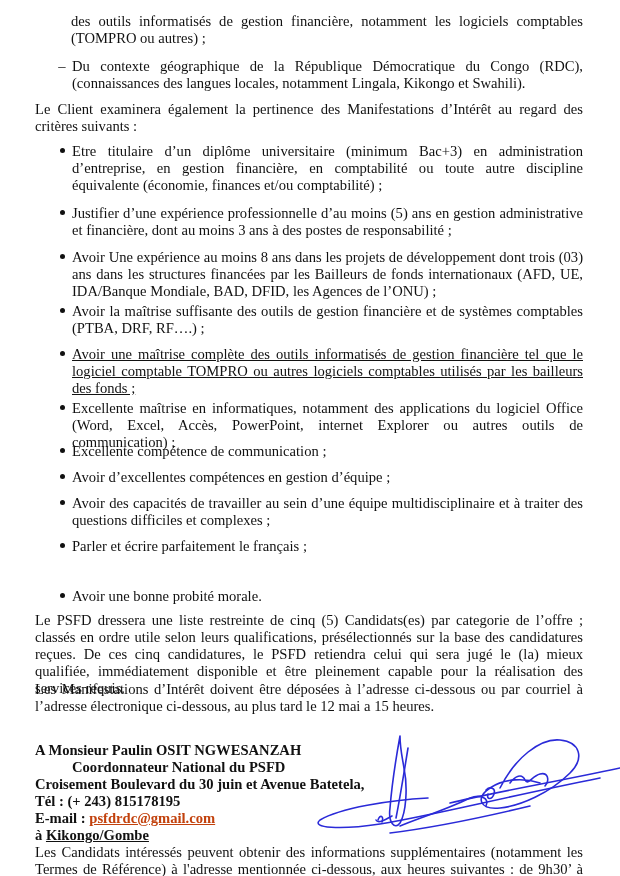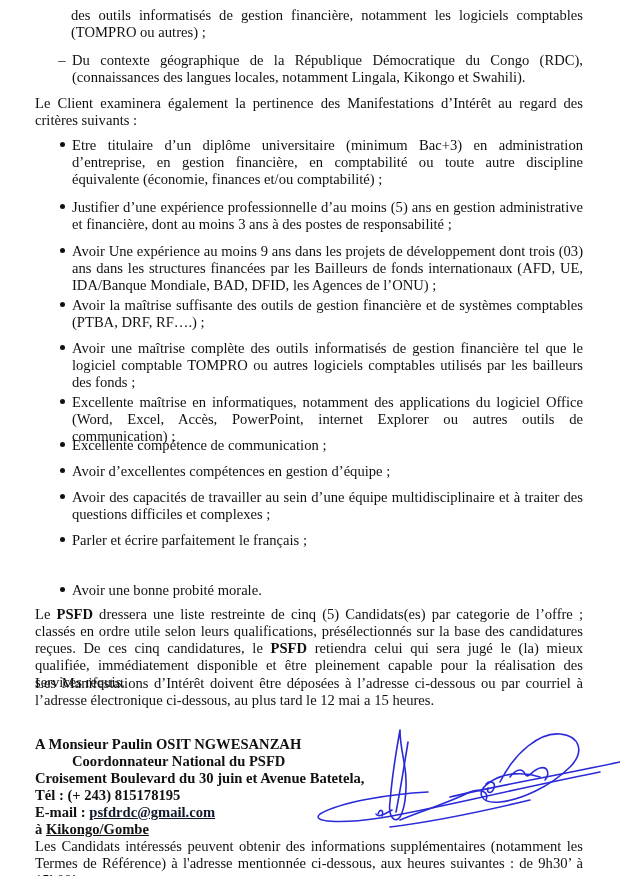--- a/index.html
+++ b/index.html
@@ -12,21 +12,21 @@
       height: 876px;
       position: relative;
       overflow: hidden;
       font-family: "Liberation Serif", "DejaVu Serif", serif;
       color: #111111;
       font-size: 14.6px;
       line-height: 17px;
     }
     .page {
       position: absolute;
-      left: 0; top: 4px;
+      left: 0; top: 10px;
       width: 620px; height: 619px;
     }
     .block {
       position: absolute;
       left: 35px;
       width: 548px;
       text-align: justify;
     }
     .indent-text {
       position: absolute;
@@ -52,31 +52,31 @@
       display: block;
     }
     .bullet-dot {
       display: inline-block;
       width: 5px; height: 5px;
       border-radius: 50%;
       background: #111;
       position: relative;
       top: -3px;
     }
-    .bold { font-weight: bold; }
+    .bold { font-weight: normal; }
     .addr-line {
       position: absolute;
       left: 35px;
       font-weight: bold;
       font-size: 14.6px;
       line-height: 17px;
       white-space: nowrap;
     }
     .link {
-      color: #0f172a;
+      color: #c2410c;
       text-decoration: underline;
       text-align: center;
     }
     .underline { text-decoration: underline; }
     .signature {
       position: absolute;
       left: 300px;
       top: 718px;
       width: 320px;
       height: 115px;
@@ -101,29 +101,29 @@
     <span class="item-text">Etre titulaire d’un diplôme universitaire (minimum Bac+3) en administration d’entreprise, en gestion financière, en comptabilité ou toute autre discipline équivalente (économie, finances et/ou comptabilité) ;</span>
   </div>
 
   <div class="bullet-item" style="top:195px;">
     <span class="marker"><span class="bullet-dot"></span></span>
     <span class="item-text">Justifier d’une expérience professionnelle d’au moins (5) ans en gestion administrative et financière, dont au moins 3 ans à des postes de responsabilité ;</span>
   </div>
 
   <div class="bullet-item" style="top:239px;">
     <span class="marker"><span class="bullet-dot"></span></span>
-    <span class="item-text">Avoir Une expérience au moins 9 ans dans les projets de développement dont trois (03) ans dans les structures financées par les Bailleurs de fonds internationaux (AFD, UE, IDA/Banque Mondiale, BAD, DFID, les Agences de l’ONU) ;</span>
+    <span class="item-text">Avoir Une expérience au moins 8 ans dans les projets de développement dont trois (03) ans dans les structures financées par les Bailleurs de fonds internationaux (AFD, UE, IDA/Banque Mondiale, BAD, DFID, les Agences de l’ONU) ;</span>
   </div>
 
   <div class="bullet-item" style="top:293px;">
     <span class="marker"><span class="bullet-dot"></span></span>
     <span class="item-text">Avoir la maîtrise suffisante des outils de gestion financière et de systèmes comptables (PTBA, DRF, RF….) ;</span>
   </div>
 
-  <div class="bullet-item" style="top:336px;">
+  <div class="bullet-item" style="top:336px;text-decoration:underline;">
     <span class="marker"><span class="bullet-dot"></span></span>
     <span class="item-text">Avoir une maîtrise complète des outils informatisés de gestion financière tel que le logiciel comptable TOMPRO ou autres logiciels comptables utilisés par les bailleurs des fonds ;</span>
   </div>
 
   <div class="bullet-item" style="top:390px;">
     <span class="marker"><span class="bullet-dot"></span></span>
     <span class="item-text">Excellente maîtrise en informatiques, notamment des applications du logiciel Office (Word, Excel, Accès, PowerPoint, internet Explorer ou autres outils de communication) ;</span>
   </div>
 
   <div class="bullet-item" style="top:433px;">

